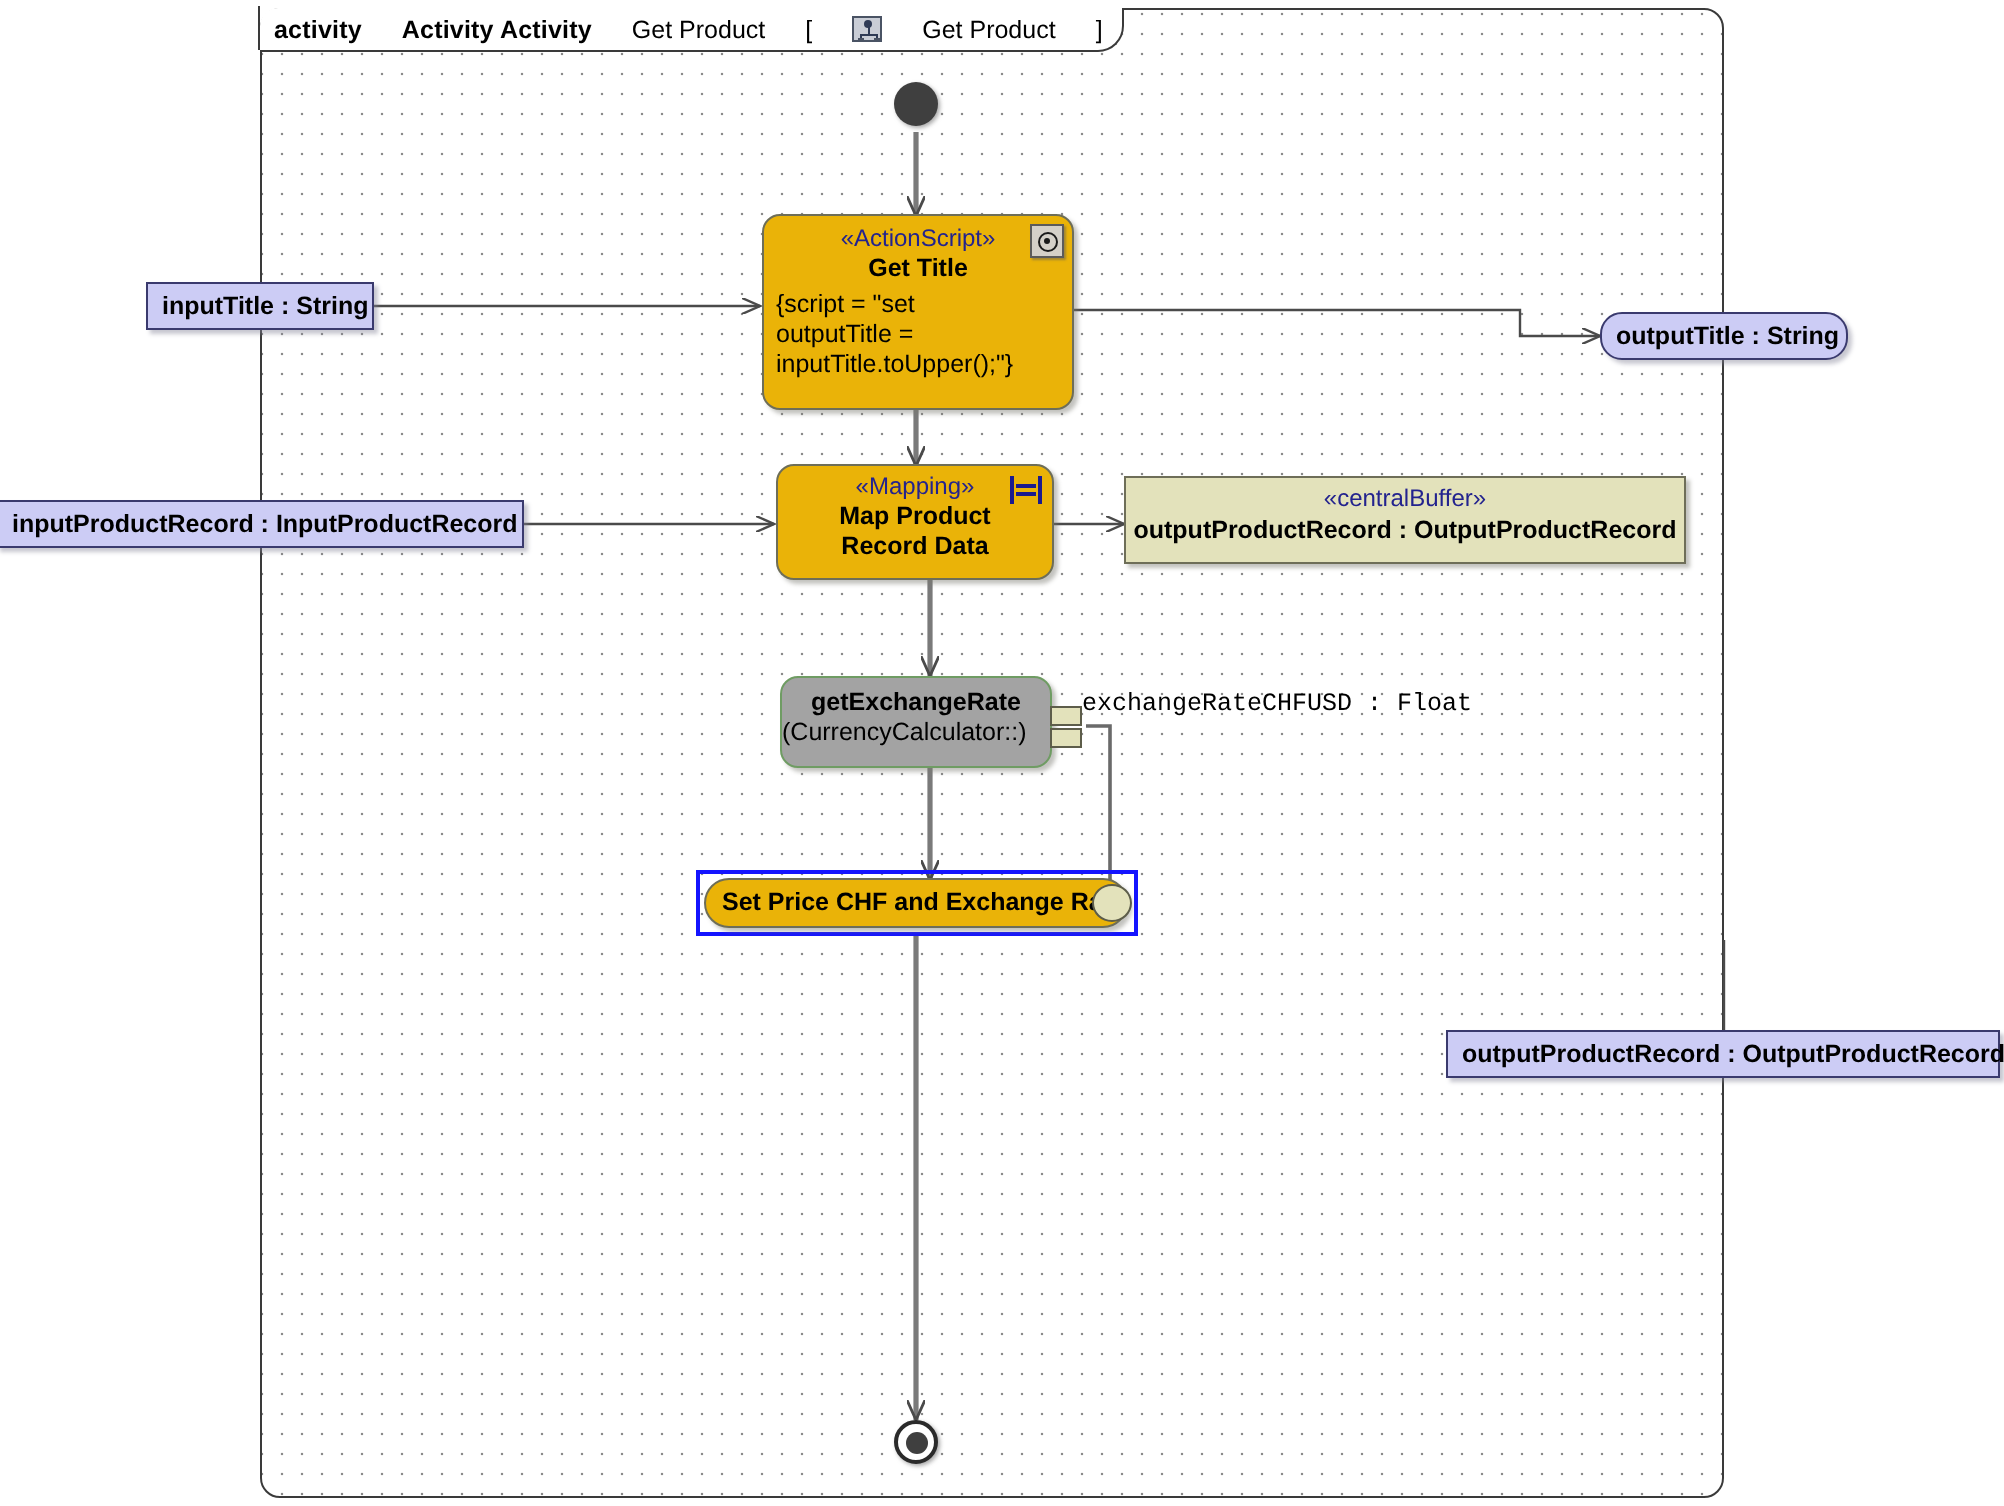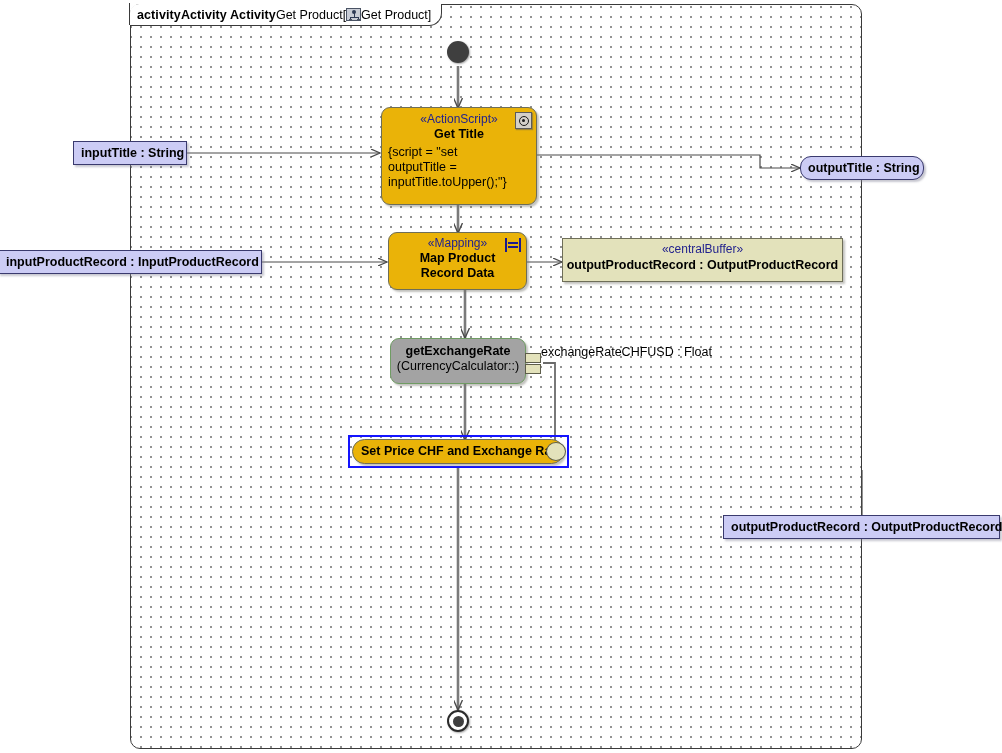--- a/index.html
+++ b/index.html
@@ -28,21 +28,21 @@
       #ffffff;
     background-position: 5px 7px;
   }
   #frame-header {
     position: absolute;
     left: 130px; top: 4px;
     height: 22px;
     padding: 0 10px 0 7px;
     display: flex;
     align-items: center;
-    gap: 0;
+    gap: 20px;
     background: #ffffff;
     border: 1.5px solid #3a3a3a;
     border-top-left-radius: 9px;
     border-bottom-right-radius: 13px;
     border-top: none;
     border-left: none;
     box-sizing: border-box;
     white-space: nowrap;
     z-index: 4;
   }
@@ -99,21 +99,20 @@
     font-size: 12px;
     line-height: 15px;
   }
   .nodetitle {
     font-weight: bold;
     text-align: center;
     font-size: 12.5px;
     line-height: 15px;
   }
   .nodesub {
-    text-align: center;
     font-size: 12.5px;
     line-height: 15px;
   }
   .bodytext {
     font-size: 12.5px;
     line-height: 15px;
     padding: 0 6px;
     text-align: left;
     white-space: pre-line;
   }
@@ -333,21 +332,21 @@
   <div class="bname">outputProductRecord : OutputProductRecord</div>
 </div>
 
 <div class="node action green" style="left:390px; top:338px; width:136px; height:46px;">
   <div class="nodetitle" style="margin-top:5px;">getExchangeRate</div>
   <div class="nodesub">(CurrencyCalculator::)</div>
 </div>
 
 <div class="pin" style="left:525px; top:353px; width:16px; height:10px;"></div>
 <div class="pin" style="left:525px; top:364px; width:16px; height:10px;"></div>
-<div class="pin-label" style="left:541px; top:345px;">exchangeRateCHFUSD : Float</div>
+<div class="pin-label" style="left:541px; top:345px;font-family:Liberation Mono, monospace;">exchangeRateCHFUSD : Float</div>
 
 <div class="selection" style="left:348px; top:435px; width:221px; height:33px;"></div>
 <div class="node action" style="left:352px; top:439px; width:212px; height:25px; border-radius:13px; display:flex; align-items:center;">
   <div class="nodetitle" style="width:100%; padding:0 8px; box-sizing:border-box; overflow:hidden; text-overflow:clip; white-space:nowrap;">Set Price CHF and Exchange Rate</div>
 </div>
 <div class="pin-round" style="left:546px; top:442px; width:20px; height:19px;"></div>
 
 <div class="param" style="left:73px; top:141px; width:114px; height:24px;">
   <span>inputTitle : String</span>
 </div>

